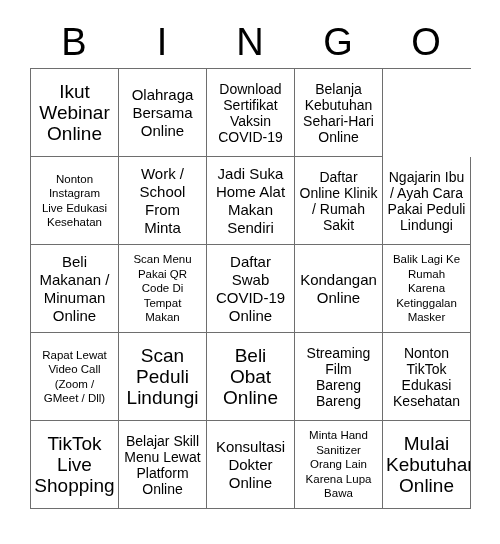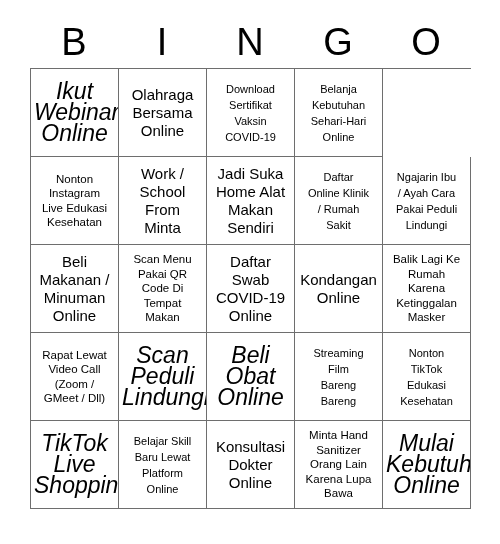--- a/index.html
+++ b/index.html
@@ -69,30 +69,29 @@
     overflow: hidden;
   }
   .cell-text {
     display: block;
     width: 100%;
     color: #000000;
     white-space: pre-line;
   }
   
   .size-lg .cell-text {
-    font-size: 23px;
+    font-size: 19px;
     line-height: 21px;
-    font-style: italic;
   }
   .size-md .cell-text {
     font-size: 15px;
     line-height: 18px;
   }
   .size-sm .cell-text {
-    font-size: 11px;
+    font-size: 14px;
     line-height: 16px;
   }
   .size-xs .cell-text {
     font-size: 11.5px;
     line-height: 14.5px;
   }
 </style>
 </head>
 <body>
 
@@ -232,21 +231,21 @@
       </div>
 
       <div class="grid-row">
         <div class="cell size-lg">
             <span class="cell-text">TikTok
 Live
 Shopping</span>
           </div>
         <div class="cell size-sm">
             <span class="cell-text">Belajar Skill
-Baru Lewat
+Menu Lewat
 Platform
 Online</span>
           </div>
         <div class="cell size-md">
             <span class="cell-text">Konsultasi
 Dokter
 Online</span>
           </div>
         <div class="cell size-xs">
             <span class="cell-text">Minta Hand

